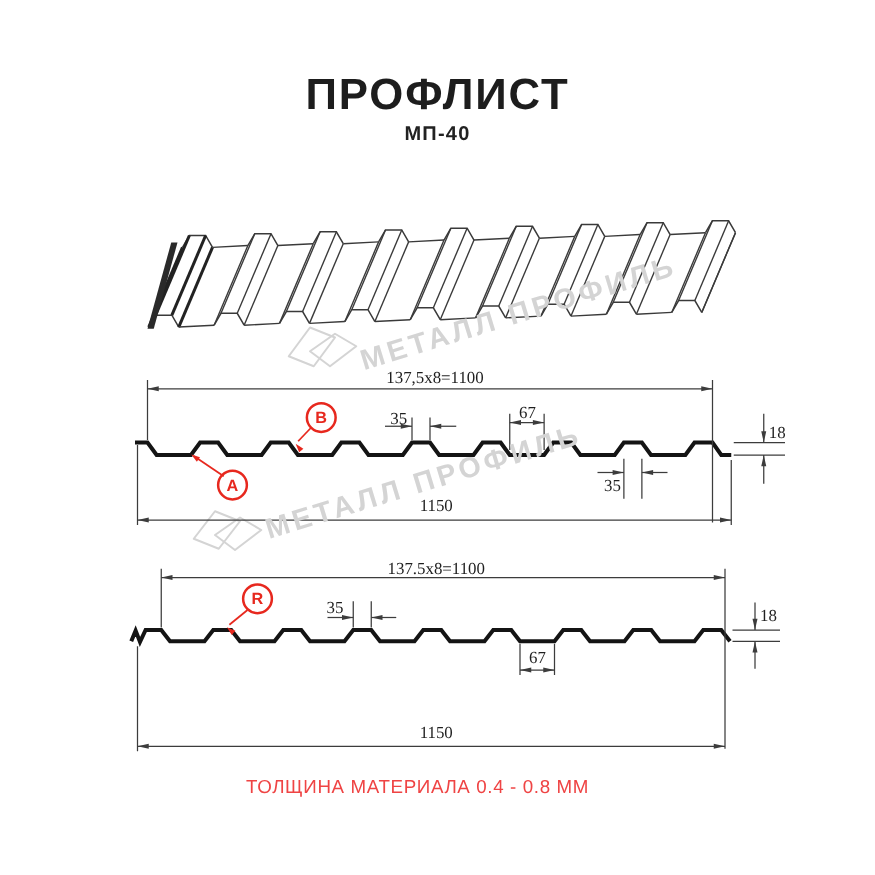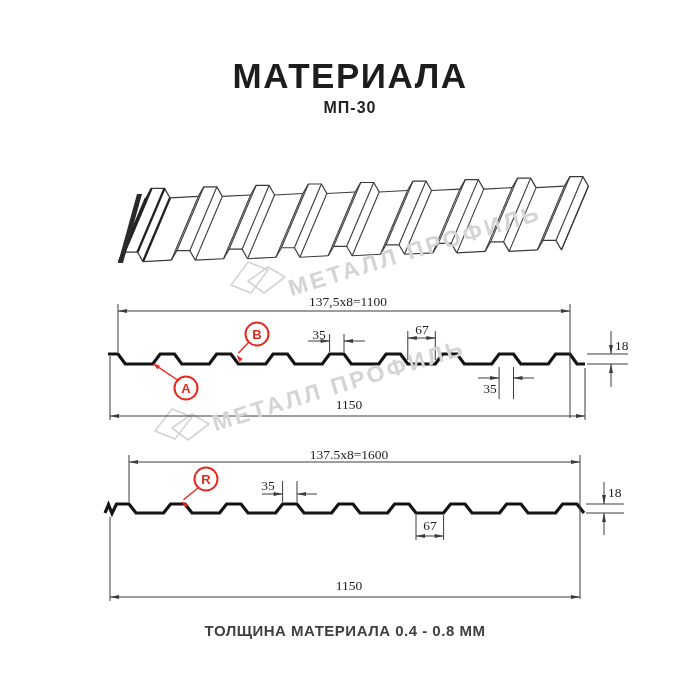--- a/index.html
+++ b/index.html
@@ -3,22 +3,22 @@
 <meta charset="utf-8">
 <style>
   html,body{margin:0;padding:0;background:#fff;}
   .stage{position:relative;width:700px;height:700px;background:#fff;overflow:hidden;
          font-family:"Liberation Sans","DejaVu Sans",sans-serif;}
   svg.linework{position:absolute;left:0;top:0;}
   .title{position:absolute;left:350px;top:76px;transform:translate(-50%,-50%);
          font-size:35px;font-weight:800;letter-spacing:1.5px;color:#1d1d1d;white-space:nowrap;}
   .subtitle{position:absolute;left:350px;top:108px;transform:translate(-50%,-50%);
          font-size:16px;font-weight:700;letter-spacing:1px;color:#222;white-space:nowrap;}
-  .caption{position:absolute;left:345px;top:630px;transform:translate(-50%,-50%);
-         font-size:15px;font-weight:700;letter-spacing:.5px;color:#404040;white-space:nowrap;}
+  .caption{position:absolute;left:334px;top:630px;transform:translate(-50%,-50%);
+         font-size:15px;font-weight:400;letter-spacing:.5px;color:#ef4444;white-space:nowrap;}
   .dim{position:absolute;transform:translate(-50%,-50%);font-size:13.5px;color:#1f1f1f;
        white-space:nowrap;font-family:Liberation Serif, serif;}
   .dim.left{transform:translate(0,-50%);}
   .circ{position:absolute;width:21px;height:21px;border:2px solid var(--red,#e7281e);
         border-radius:50%;transform:translate(-50%,-50%);display:flex;align-items:center;
         justify-content:center;color:var(--red,#e7281e);font-weight:700;font-size:13px;
         background:rgba(255,255,255,.0);}
   .wm{position:absolute;color:var(--wm,#d4d4d4);font-size:23px;font-weight:700;
       letter-spacing:3px;white-space:nowrap;transform-origin:0 50%;}
 </style>
@@ -169,31 +169,31 @@
       <path d="M604.0,504.0 L606.0,495.0 L602.0,495.0 Z" fill="#3c3c3c" stroke="none"></path>
       <line x1="604" y1="535" x2="604" y2="513" stroke="#3c3c3c" stroke-width="1"></line>
       <path d="M604.0,513.0 L602.0,522.0 L606.0,522.0 Z" fill="#3c3c3c" stroke="none"></path>
       <line x1="198" y1="488" x2="183.5" y2="499.8" stroke="#e7281e" stroke-width="1.4"></line>
       <path d="M181.5,501.8 L185.4,508.0 L188.3,504.6 Z" fill="#e7281e" stroke="none"></path>
     </svg>
 
   <div class="wm" style="left:289px;top:289px;transform:translate(0,-50%) rotate(-17deg);">МЕТАЛЛ ПРОФИЛЬ</div>
   <div class="wm" style="left:213px;top:424px;transform:translate(0,-50%) rotate(-17deg);">МЕТАЛЛ ПРОФИЛЬ</div>
 
-  <div class="title">МАТЕРИАЛА</div>
-  <div class="subtitle">МП-30</div>
+  <div class="title">ПРОФЛИСТ</div>
+  <div class="subtitle">МП-40</div>
 
   <div class="dim" style="left:348px;top:302px">137,5x8=1100</div>
   <div class="dim" style="left:319px;top:335px">35</div>
   <div class="dim" style="left:422px;top:330px">67</div>
   <div class="dim left" style="left:615px;top:346px">18</div>
   <div class="dim" style="left:490px;top:389px">35</div>
   <div class="dim" style="left:349px;top:405px">1150</div>
 
-  <div class="dim" style="left:349px;top:455px">137.5x8=1600</div>
+  <div class="dim" style="left:349px;top:455px">137.5x8=1100</div>
   <div class="dim" style="left:268px;top:486px">35</div>
   <div class="dim" style="left:430px;top:526px">67</div>
   <div class="dim left" style="left:608px;top:493px">18</div>
   <div class="dim" style="left:349px;top:586px">1150</div>
 
   <div class="circ" style="left:186px;top:388px">A</div>
   <div class="circ" style="left:257px;top:334px">B</div>
   <div class="circ" style="left:206px;top:479px">R</div>
 
   <div class="caption">ТОЛЩИНА МАТЕРИАЛА 0.4 - 0.8 ММ</div>

